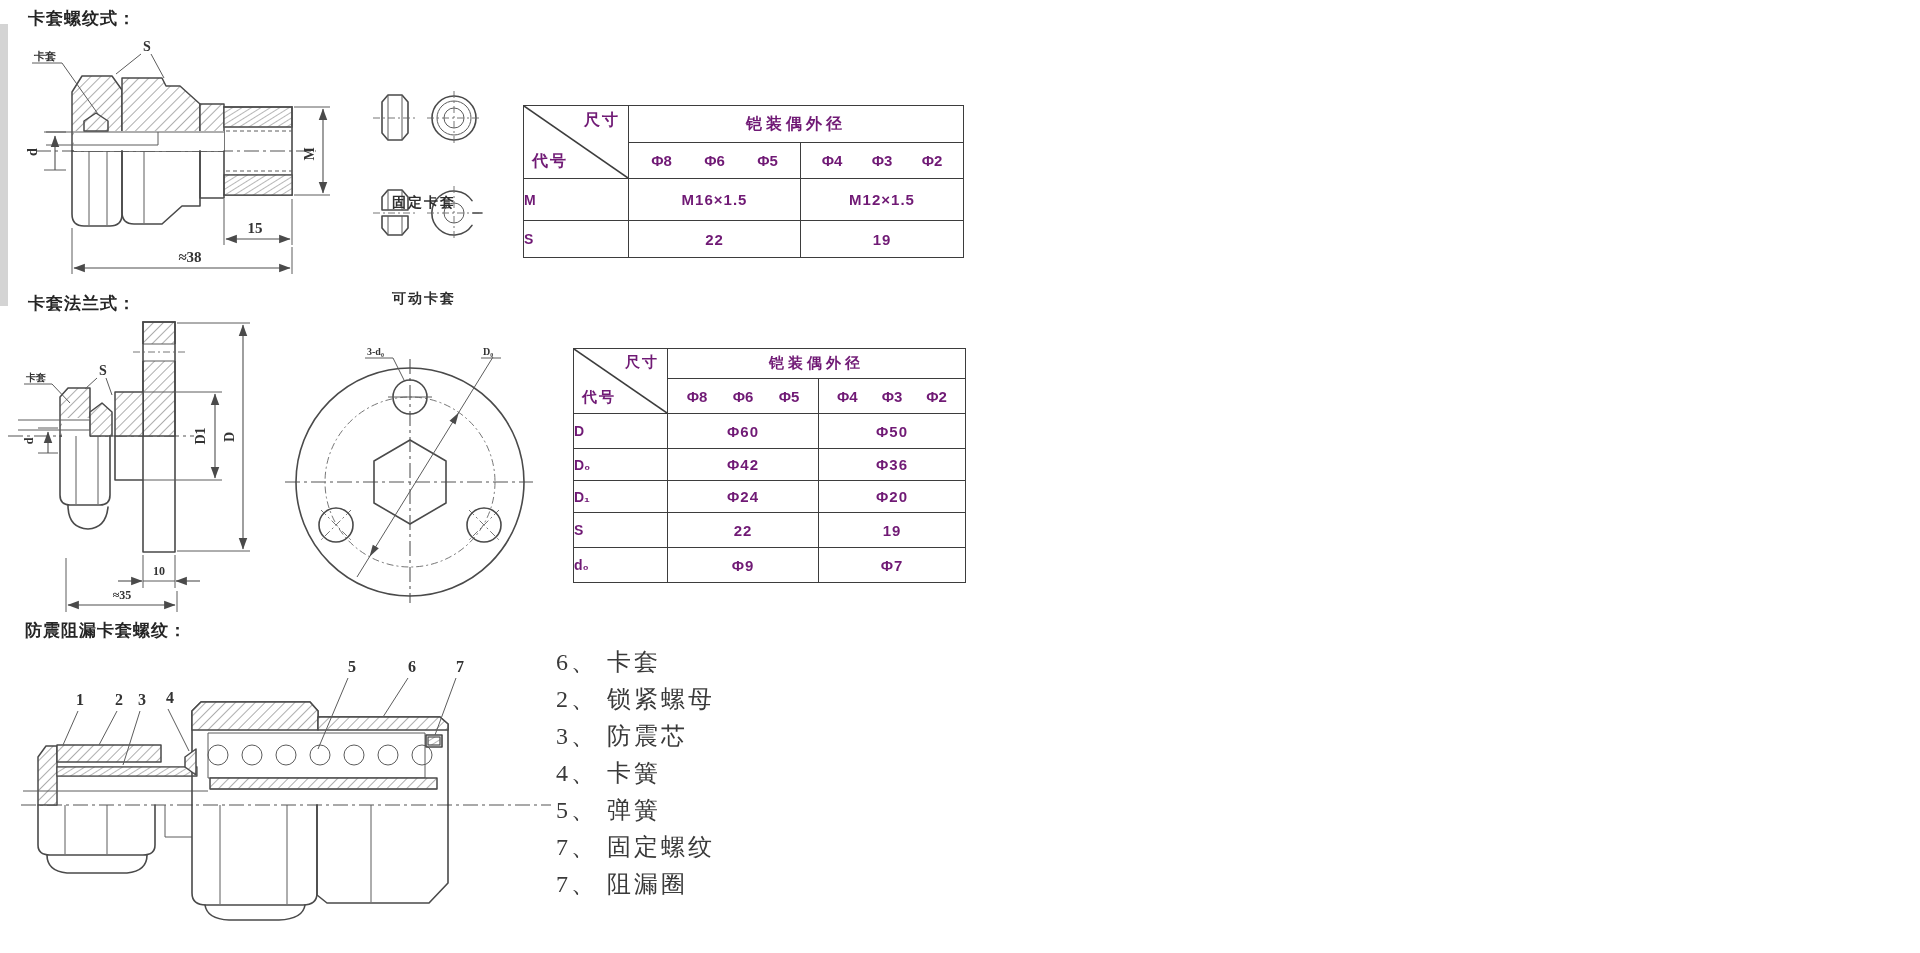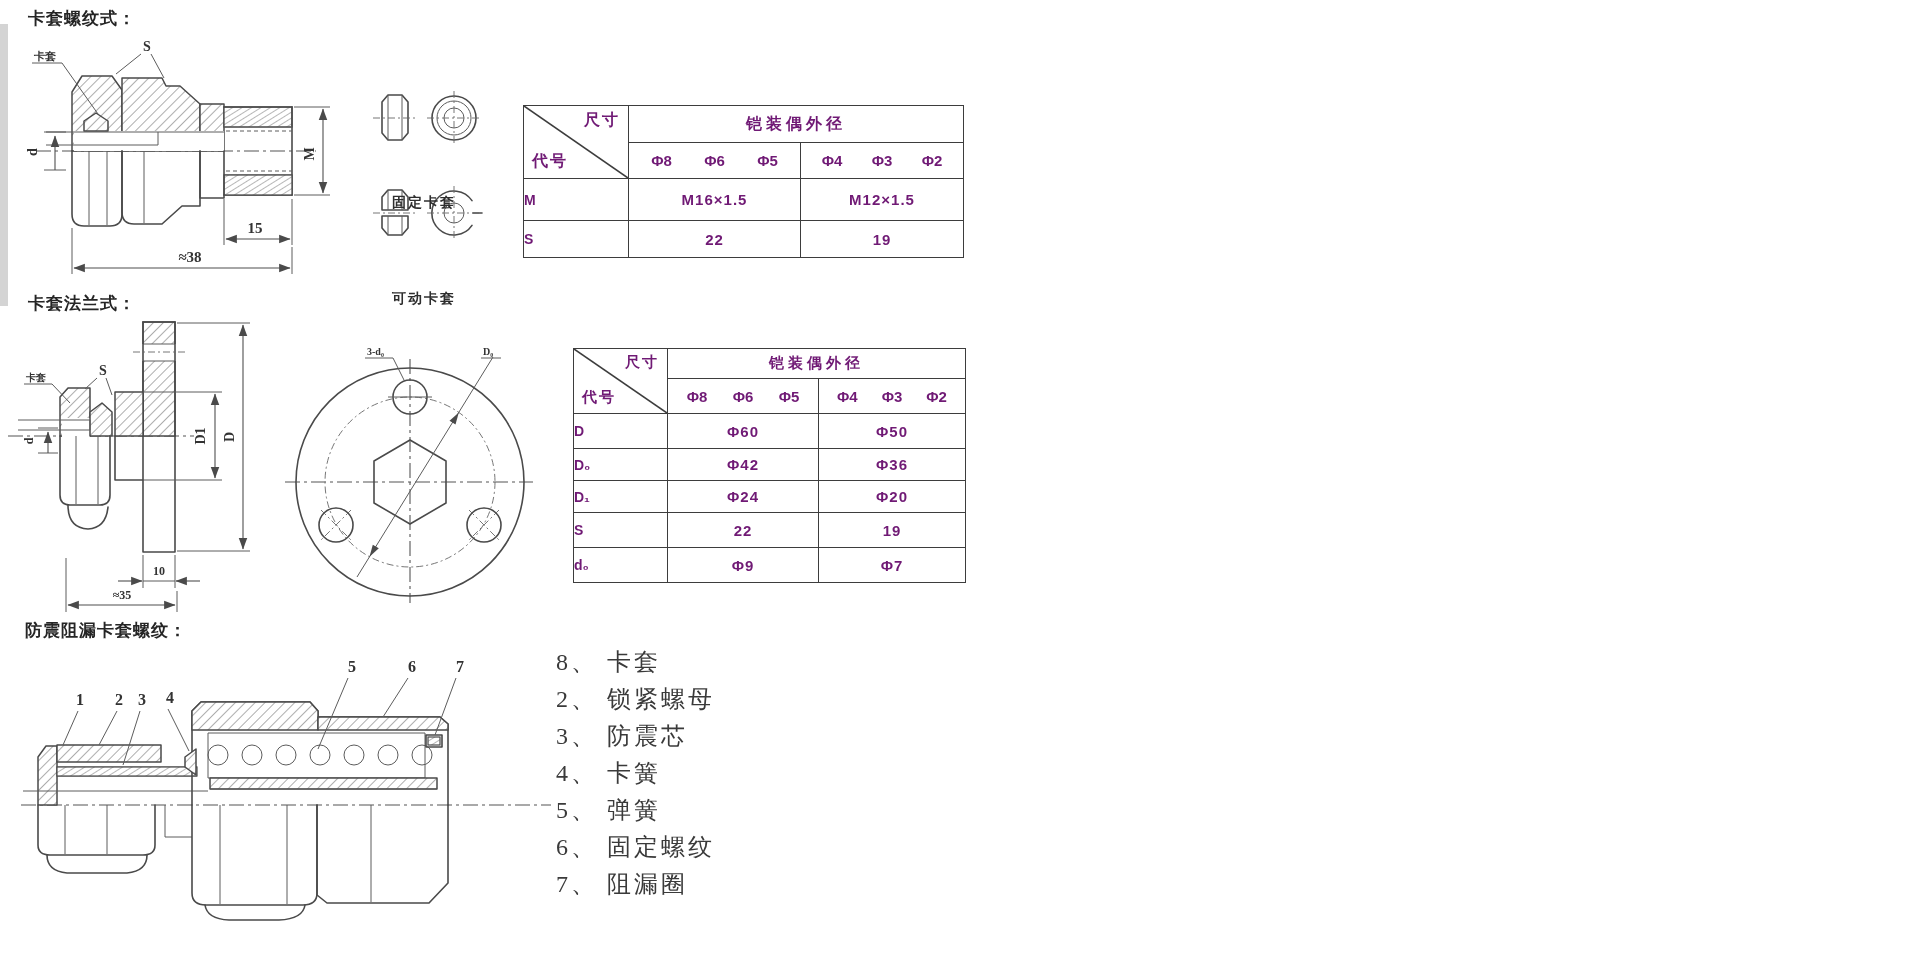--- a/index.html
+++ b/index.html
@@ -426,21 +426,21 @@
       <text class="callout" text-anchor="middle" x="337" y="27">5</text>
       <line class="thin" x1="333" y1="33" x2="303" y2="104"></line>
       <text class="callout" text-anchor="middle" x="397" y="27">6</text>
       <line class="thin" x1="393" y1="33" x2="368" y2="72"></line>
       <text class="callout" text-anchor="middle" x="445" y="27">7</text>
       <line class="thin" x1="441" y1="33" x2="420" y2="90"></line>
     </g>
   </svg>
 
   <ul class="legend" style="left:556px;top:644px;">
-    <li>8、 卡套</li>
+    <li>6、 卡套</li>
     <li>2、 锁紧螺母</li>
     <li>3、 防震芯</li>
     <li>4、 卡簧</li>
     <li>5、 弹簧</li>
-    <li>6、 固定螺纹</li>
+    <li>7、 固定螺纹</li>
     <li>7、 阻漏圈</li>
   </ul>
 </div>
 
 </body></html>

